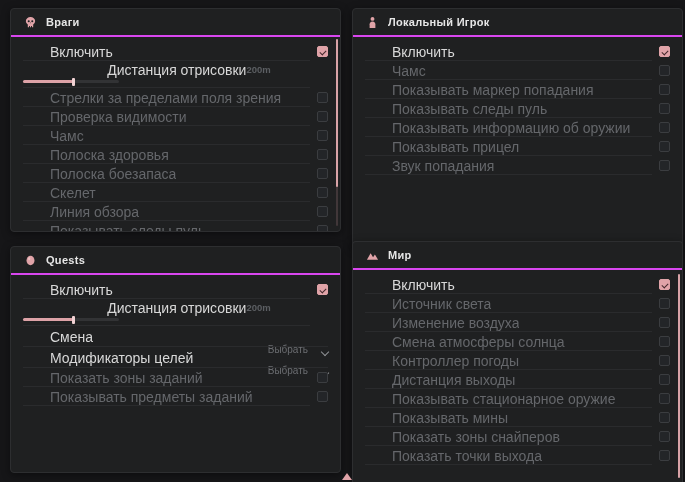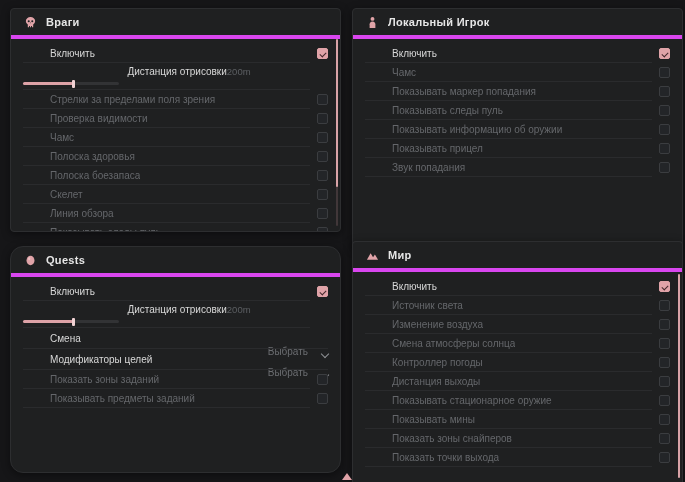--- a/index.html
+++ b/index.html
@@ -1,35 +1,35 @@
 <!DOCTYPE html>
 <html><head>
 <meta charset="utf-8">
 <style>
   html,body{margin:0;padding:0;background:#161618;}
   #screen{position:relative;width:685px;height:482px;background:#161618;overflow:hidden;
           font-family:"Liberation Sans",sans-serif;}
   .panel{position:absolute;background:#1f2021;border:1px solid #2d2e30;border-radius:4px;
          box-shadow:0 2px 8px rgba(0,0,0,.45);box-sizing:border-box;overflow:hidden;}
   .panel-header{height:26px;display:flex;align-items:center;gap:9px;padding:0 13px;
-                border-bottom:4px solid #d946ef;text-align:center;}
+                border-bottom:2px solid #d946ef;text-align:center;}
   .panel-title{color:#e6e6e6;font-size:11px;font-weight:bold;letter-spacing:.3px;}
   .rows{padding-top:5px;}
   .row{position:relative;display:flex;align-items:center;justify-content:space-between;
        height:19px;padding:0 12px;box-sizing:border-box;}
   .row::after{content:"";position:absolute;left:12px;right:30px;bottom:0;
               border-bottom:1px solid #2a2b2d;}
   .row.select-row{height:21px;}
   .row.select-row::after{right:12px;}
   .row.slider-row{height:27px;display:block;padding-top:1px;}
   .slider-top{display:flex;align-items:center;justify-content:center;height:15px;}
-  .label{font-size:10px;white-space:nowrap;overflow:hidden;text-overflow:ellipsis;padding-left:27px;}
+  .label{font-size:14px;white-space:nowrap;overflow:hidden;text-overflow:ellipsis;padding-left:27px;}
   .row.bright .label{color:#d8d8d8;}
   .row.dim .label{color:#65676b;}
-  .value{font-size:9.5px;color:#5c5f63;}
+  .value{font-size:9.5px;color:#5c5f63;font-weight:bold;}
   .checkbox{width:11px;height:11px;border-radius:2px;background:#232528;
             border:1px solid #3b3d40;box-sizing:border-box;flex:0 0 auto;position:relative;}
   .checkbox.checked{background:#e0a3a8;border-color:#e0a3a8;}
   .checkbox.checked::after{content:"";position:absolute;left:2px;top:2.5px;width:5px;height:3px;
             border-left:1.5px solid #45282c;border-bottom:1.5px solid #45282c;
             transform:rotate(-45deg);}
   .slider-track{position:relative;width:96px;height:3px;margin-top:3px;background:#323335;
                 border-radius:2px;}
   .slider-fill{position:absolute;left:0;top:0;height:3px;background:#dda2a7;border-radius:2px;}
   .slider-thumb{position:absolute;top:-2.5px;width:3px;height:8px;background:#f1d2d4;
@@ -150,21 +150,21 @@
           <span class="label">Показывать прицел</span>
           <span class="checkbox"></span>
         </div>
         <div class="row dim">
           <span class="label">Звук попадания</span>
           <span class="checkbox"></span>
         </div>
       </div>
   </div>
 
-  <div class="panel" style="left:10px;top:246px;width:331px;height:227px;border-radius:13px;">
+  <div class="panel" style="left:10px;top:246px;width:331px;height:227px;">
     <div class="panel-header">
       <span class="hicon">
         <svg width="13" height="13" viewBox="0 0 14 14">
           <ellipse cx="7" cy="7" rx="4.3" ry="5" fill="#e0a3a8"></ellipse>
           <ellipse cx="5.6" cy="5" rx="1.2" ry="1.6" fill="#eec0c4"></ellipse>
         </svg>
       </span>
       <span class="panel-title">Quests</span>
     </div>
     <div class="rows">

